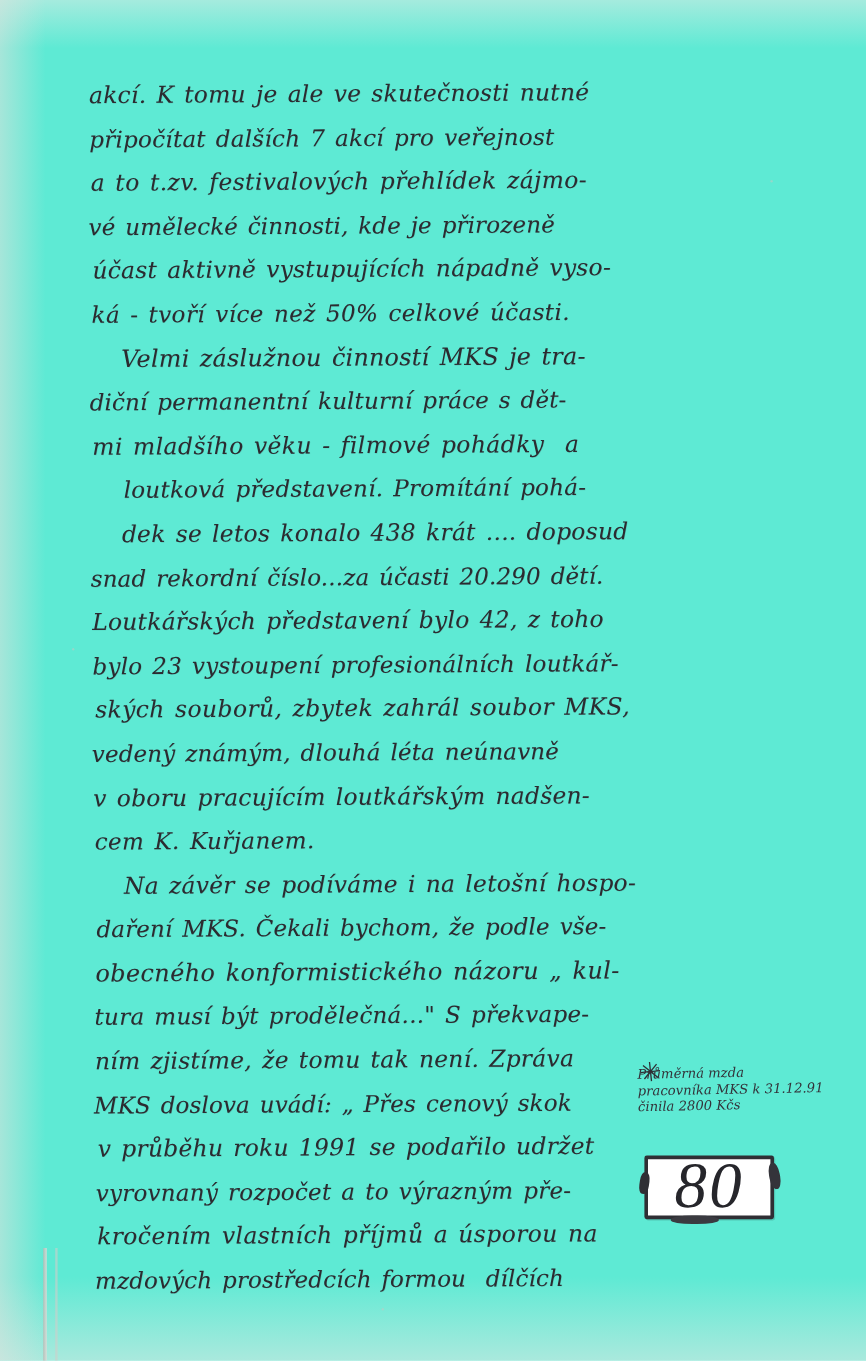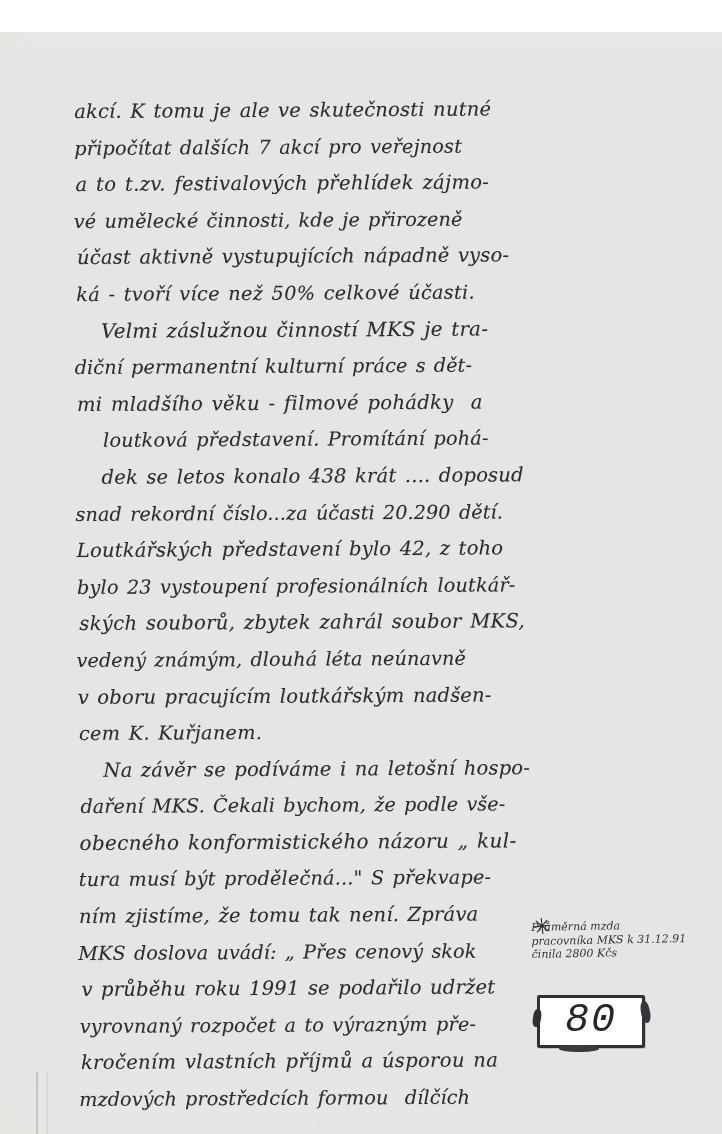--- a/index.html
+++ b/index.html
@@ -12,22 +12,21 @@
     height: 1134px;
     overflow: hidden;
     font-family: "DejaVu Sans", sans-serif;
     position: relative;
   }
 
   
   #page {
     position: absolute;
     inset: 0;
-    background: #e5e5e5;
-    margin-top: 32px;
+    background: #5eead4;
   }
 
   
   #paper-tone {
     position: absolute;
     left: 0; top: 0; right: 0; bottom: 0;
     background:
       linear-gradient(90deg, rgba(226,226,222,0.55) 0px, rgba(255,255,255,0) 38px),
       linear-gradient(180deg, rgba(236,236,232,0.5) 0px, rgba(255,255,255,0) 40px),
       linear-gradient(0deg, rgba(232,232,228,0.55) 0px, rgba(255,255,255,0) 70px);
@@ -147,23 +146,23 @@
     width: 40px; height: 7px;
     background: #3a3a40;
     border-radius: 45%;
   }
   #page-stamp .stamp-number {
     position: absolute;
     inset: 0;
     display: flex;
     align-items: center;
     justify-content: center;
-    font-family: Liberation Mono, monospace;
+    font-family: Liberation Serif, serif;
     font-style: italic;
-    font-size: 40px;
+    font-size: 54px;
     color: #26262b;
     letter-spacing: 2px;
     padding-bottom: 3px;
   }
 
   
   .speck {
     position: absolute;
     background: #c8c8c2;
     border-radius: 50%;

